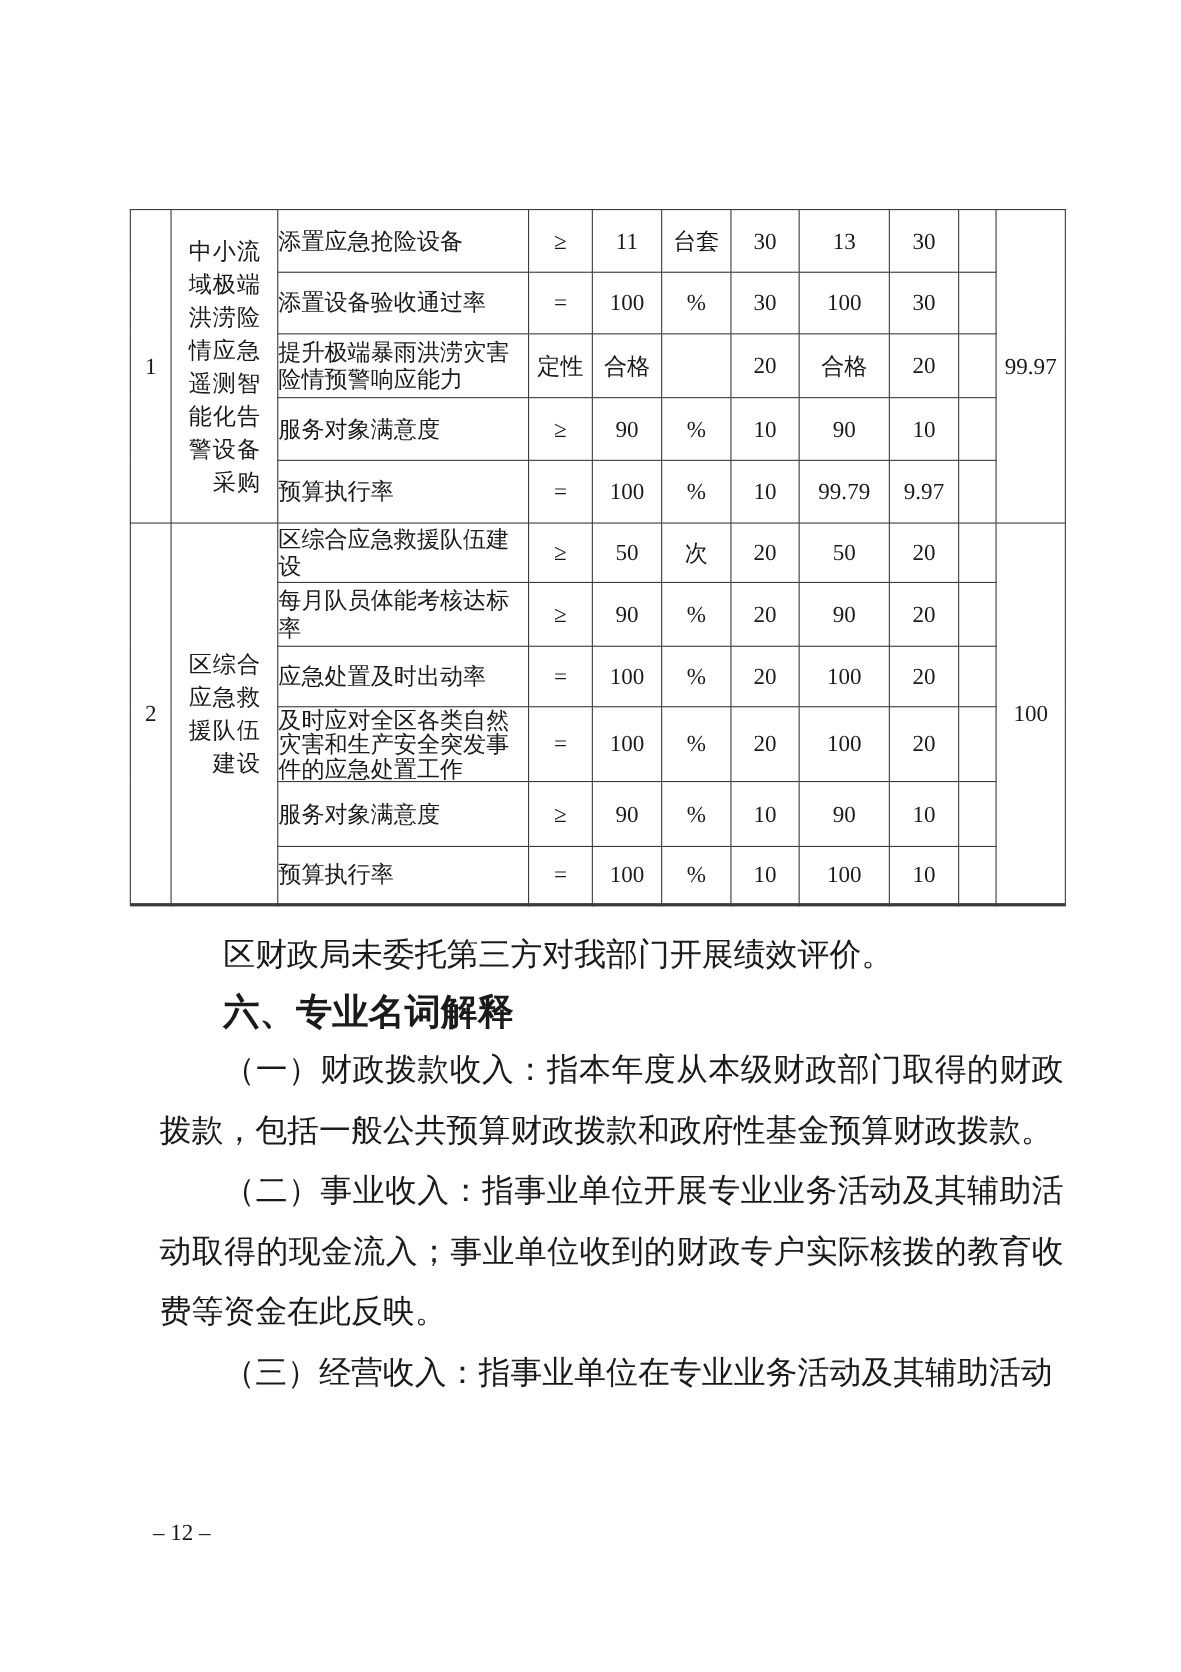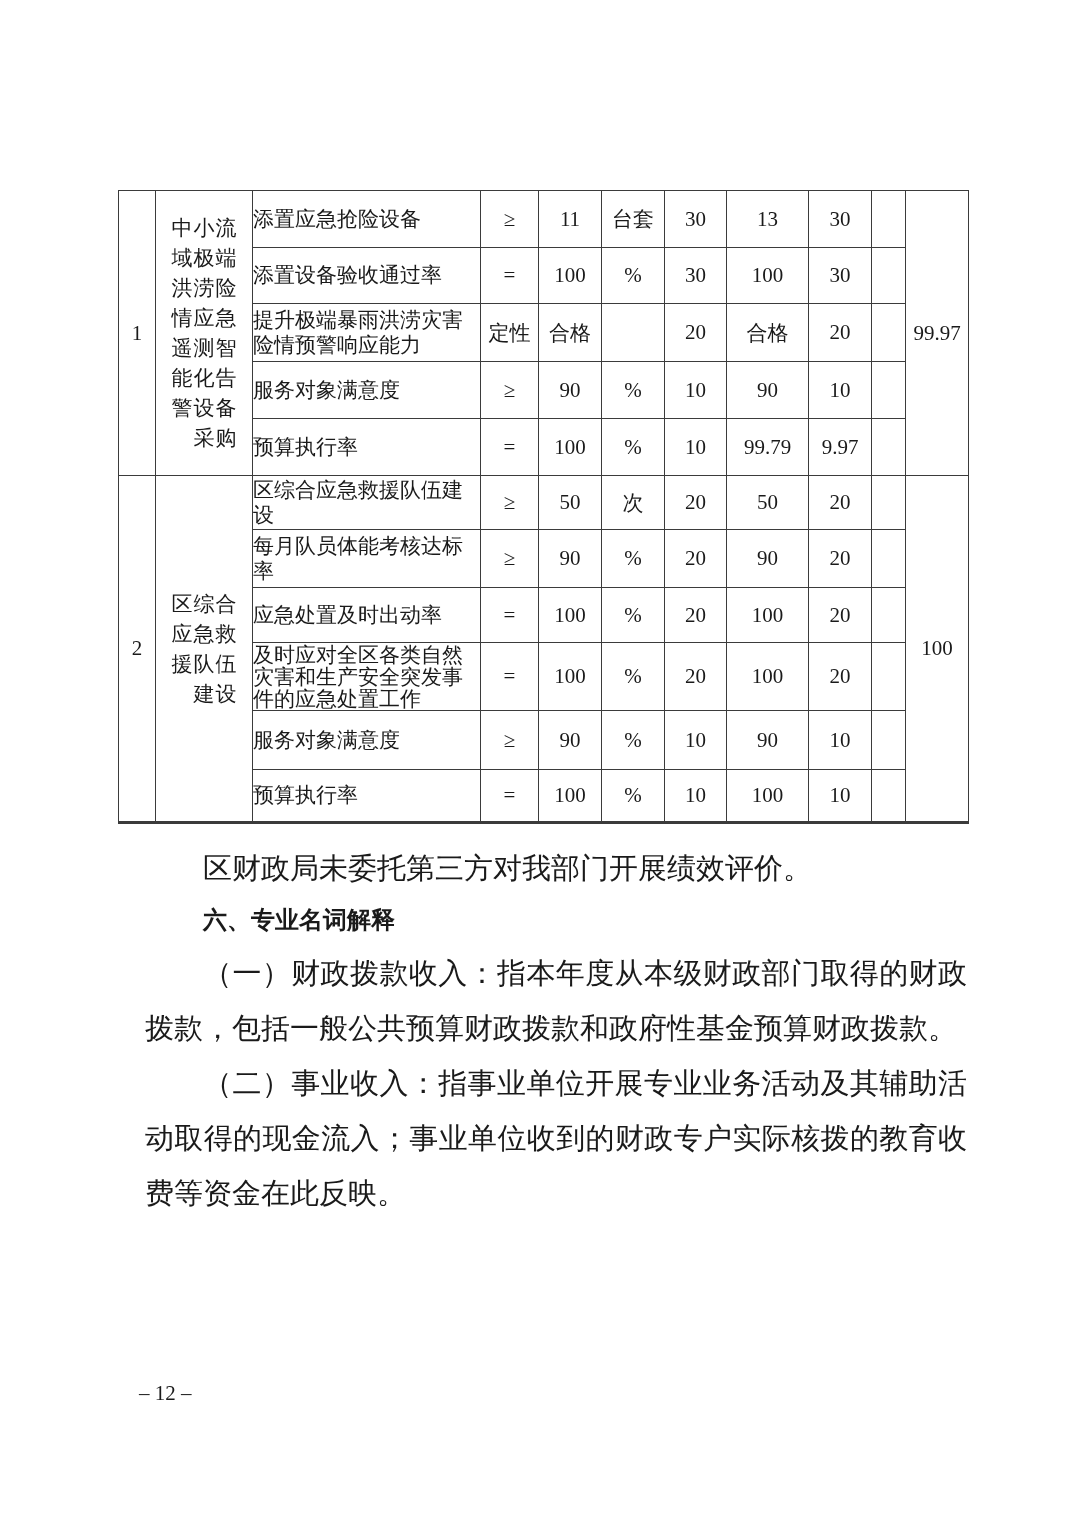--- a/index.html
+++ b/index.html
@@ -22,21 +22,21 @@
   .ind { text-align:left; padding:2px 2px 2px 9px; line-height:25px;margin-left:13px; }
   .tight { line-height:22px; }
   .pwrap { width:67px; margin:0 auto; line-height:30px; text-align:right; letter-spacing:1px; }
   .content {
     position:absolute; left:145px; top:842px; width:822px;
     font-size:29px; text-align:justify; text-justify:inter-ideograph;
   }
   .h-kai { line-height:52px; text-indent:58px; font-size:28px; }
   .para-single { line-height:52px; text-indent:58px; }
   .h-hei {
-    line-height:52px; text-indent:58px; font-size:24px; font-weight:bold;
+    line-height:52px; text-indent:58px; font-size:33px; font-weight:bold;
     font-family:"Liberation Sans","DejaVu Sans",sans-serif;
   }
   .para { line-height:55px; text-indent:58px; margin:0; }
   .footer { position:absolute; left:139px; top:1378px; font-size:21px; line-height:30px; }
 </style>
 </head>
 <body>
 
 <table class="perf-table">
   <colgroup>
@@ -176,15 +176,16 @@
       <td class="c"></td>
     </tr>
   </tbody>
 </table>
 
 <div class="content">
   <div class="para-single">区财政局未委托第三方对我部门开展绩效评价。</div>
   <div class="h-hei">六、专业名词解释</div>
   <p class="para">（一）财政拨款收入：指本年度从本级财政部门取得的财政拨款，包括一般公共预算财政拨款和政府性基金预算财政拨款。</p>
   <p class="para">（二）事业收入：指事业单位开展专业业务活动及其辅助活动取得的现金流入；事业单位收到的财政专户实际核拨的教育收费等资金在此反映。</p>
+  <p class="para">（三）经营收入：指事业单位在专业业务活动及其辅助活动</p>
 </div>
 
 <div class="footer">– 12 –</div>
 
 </body></html>

